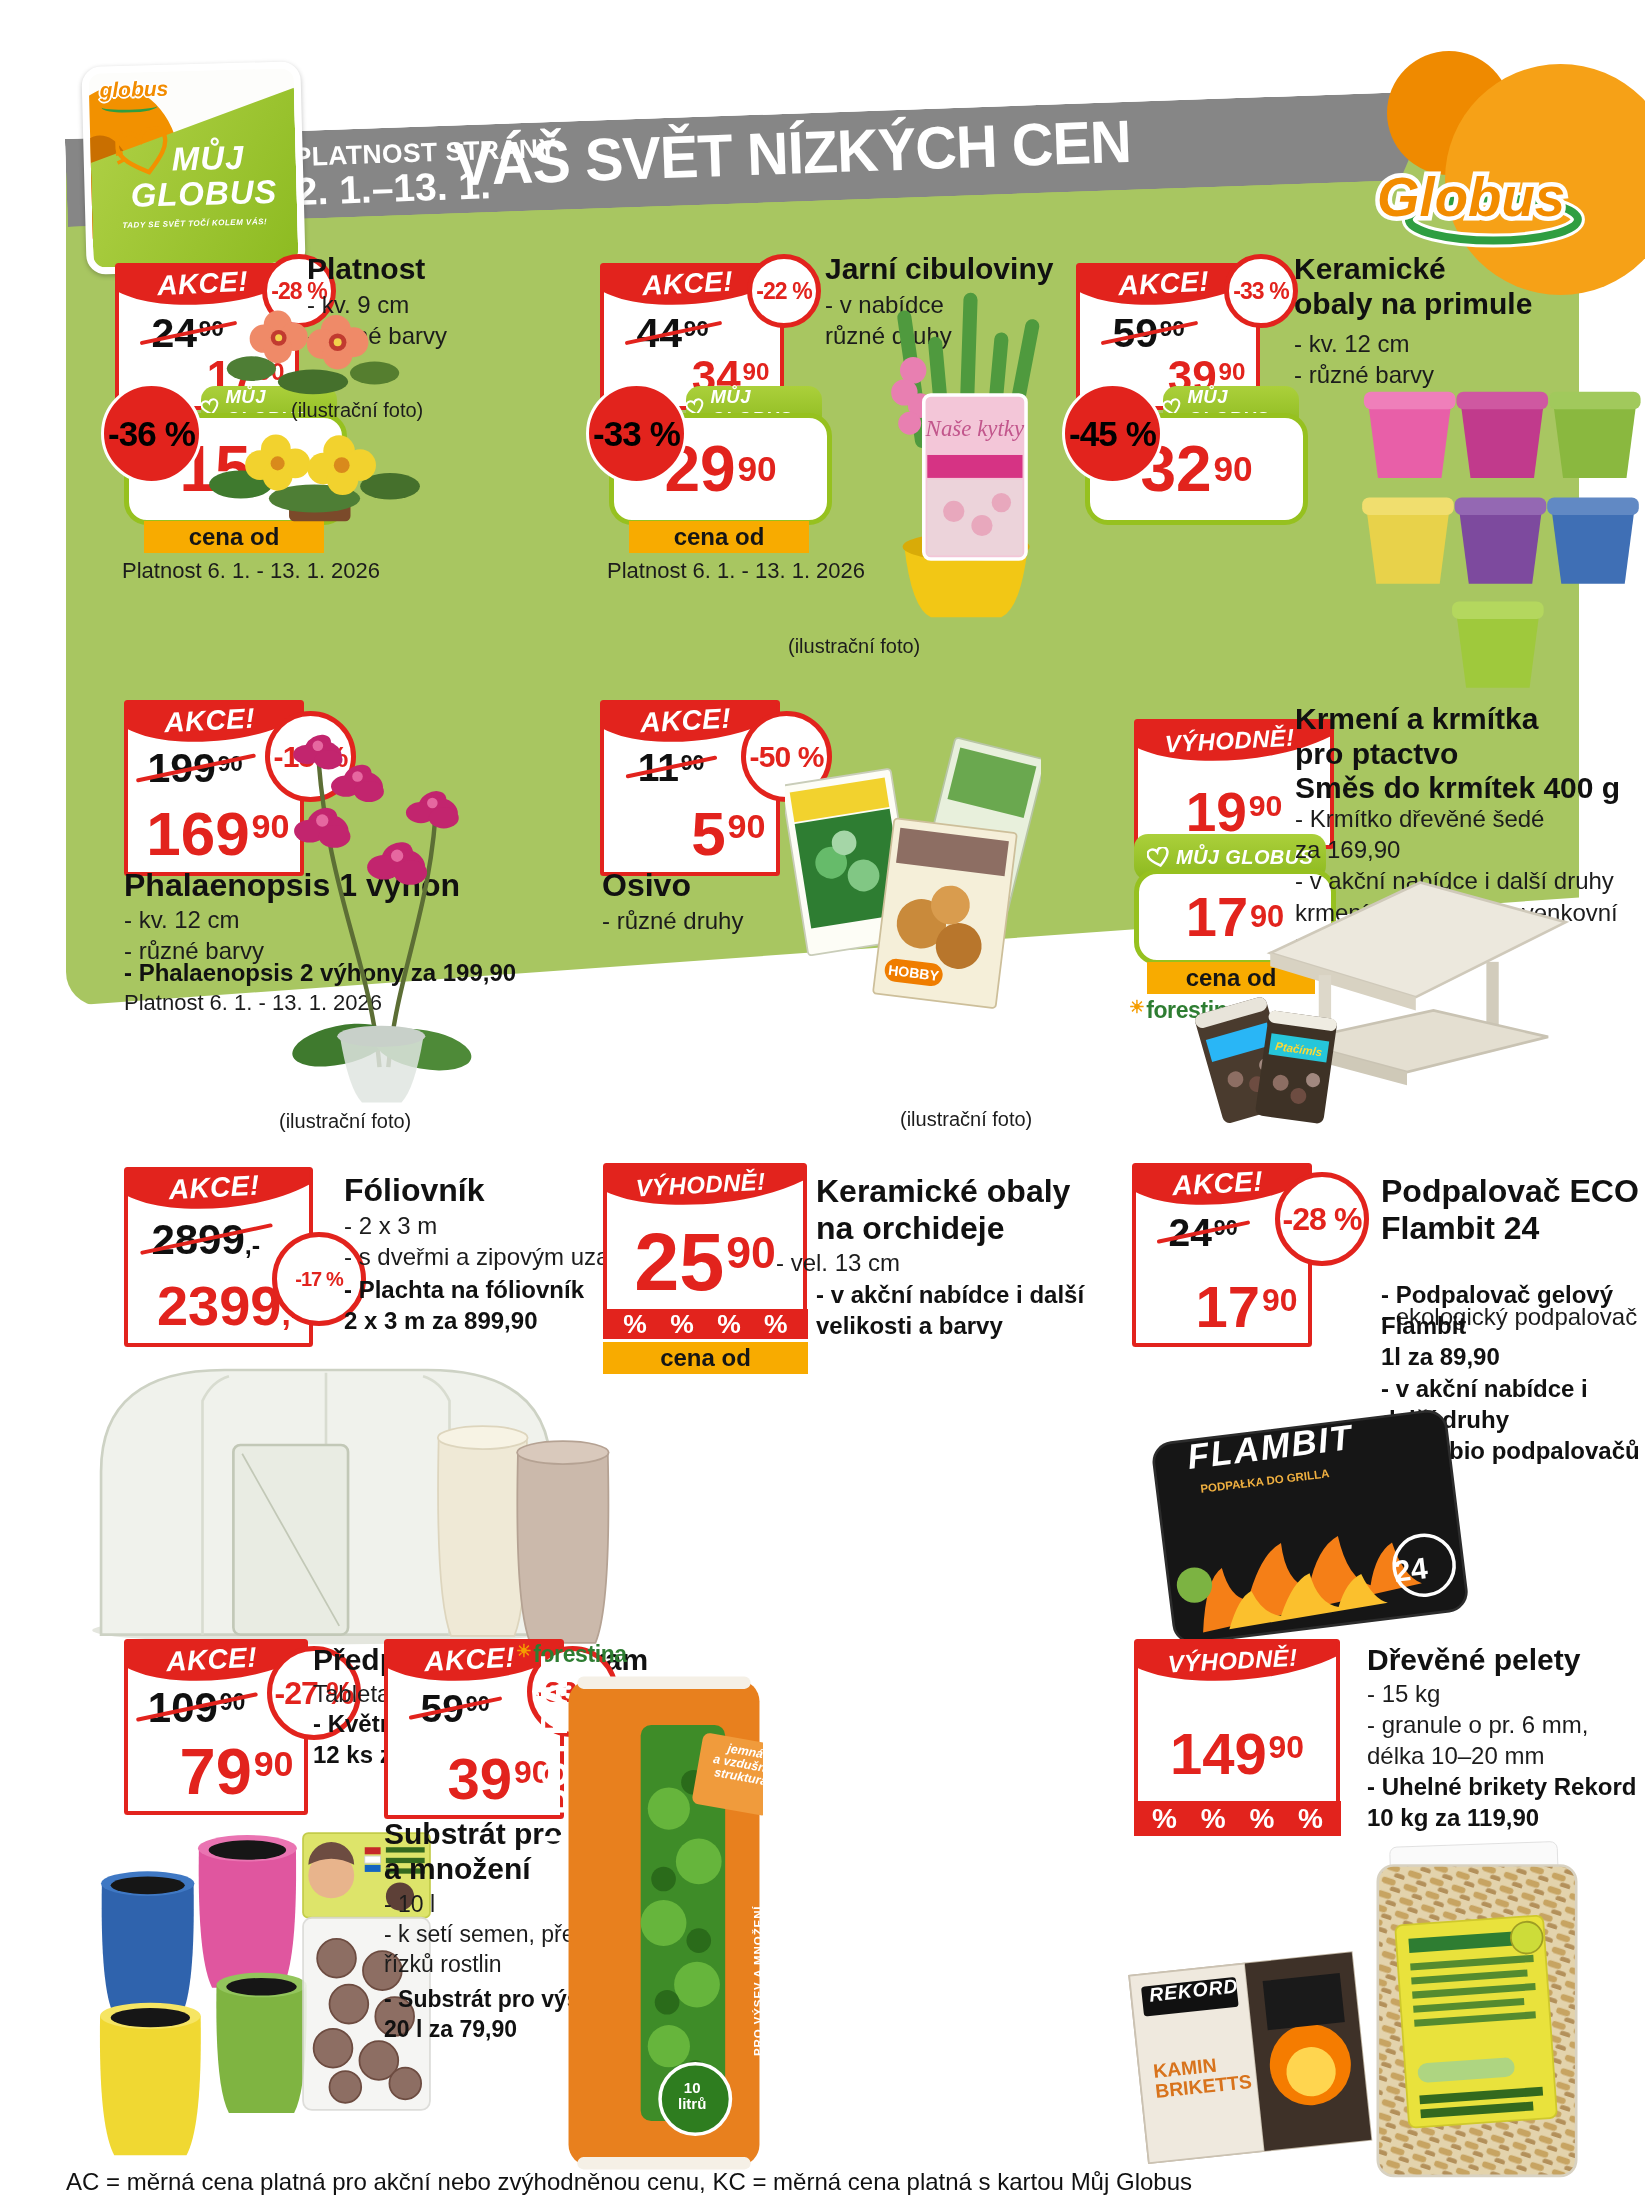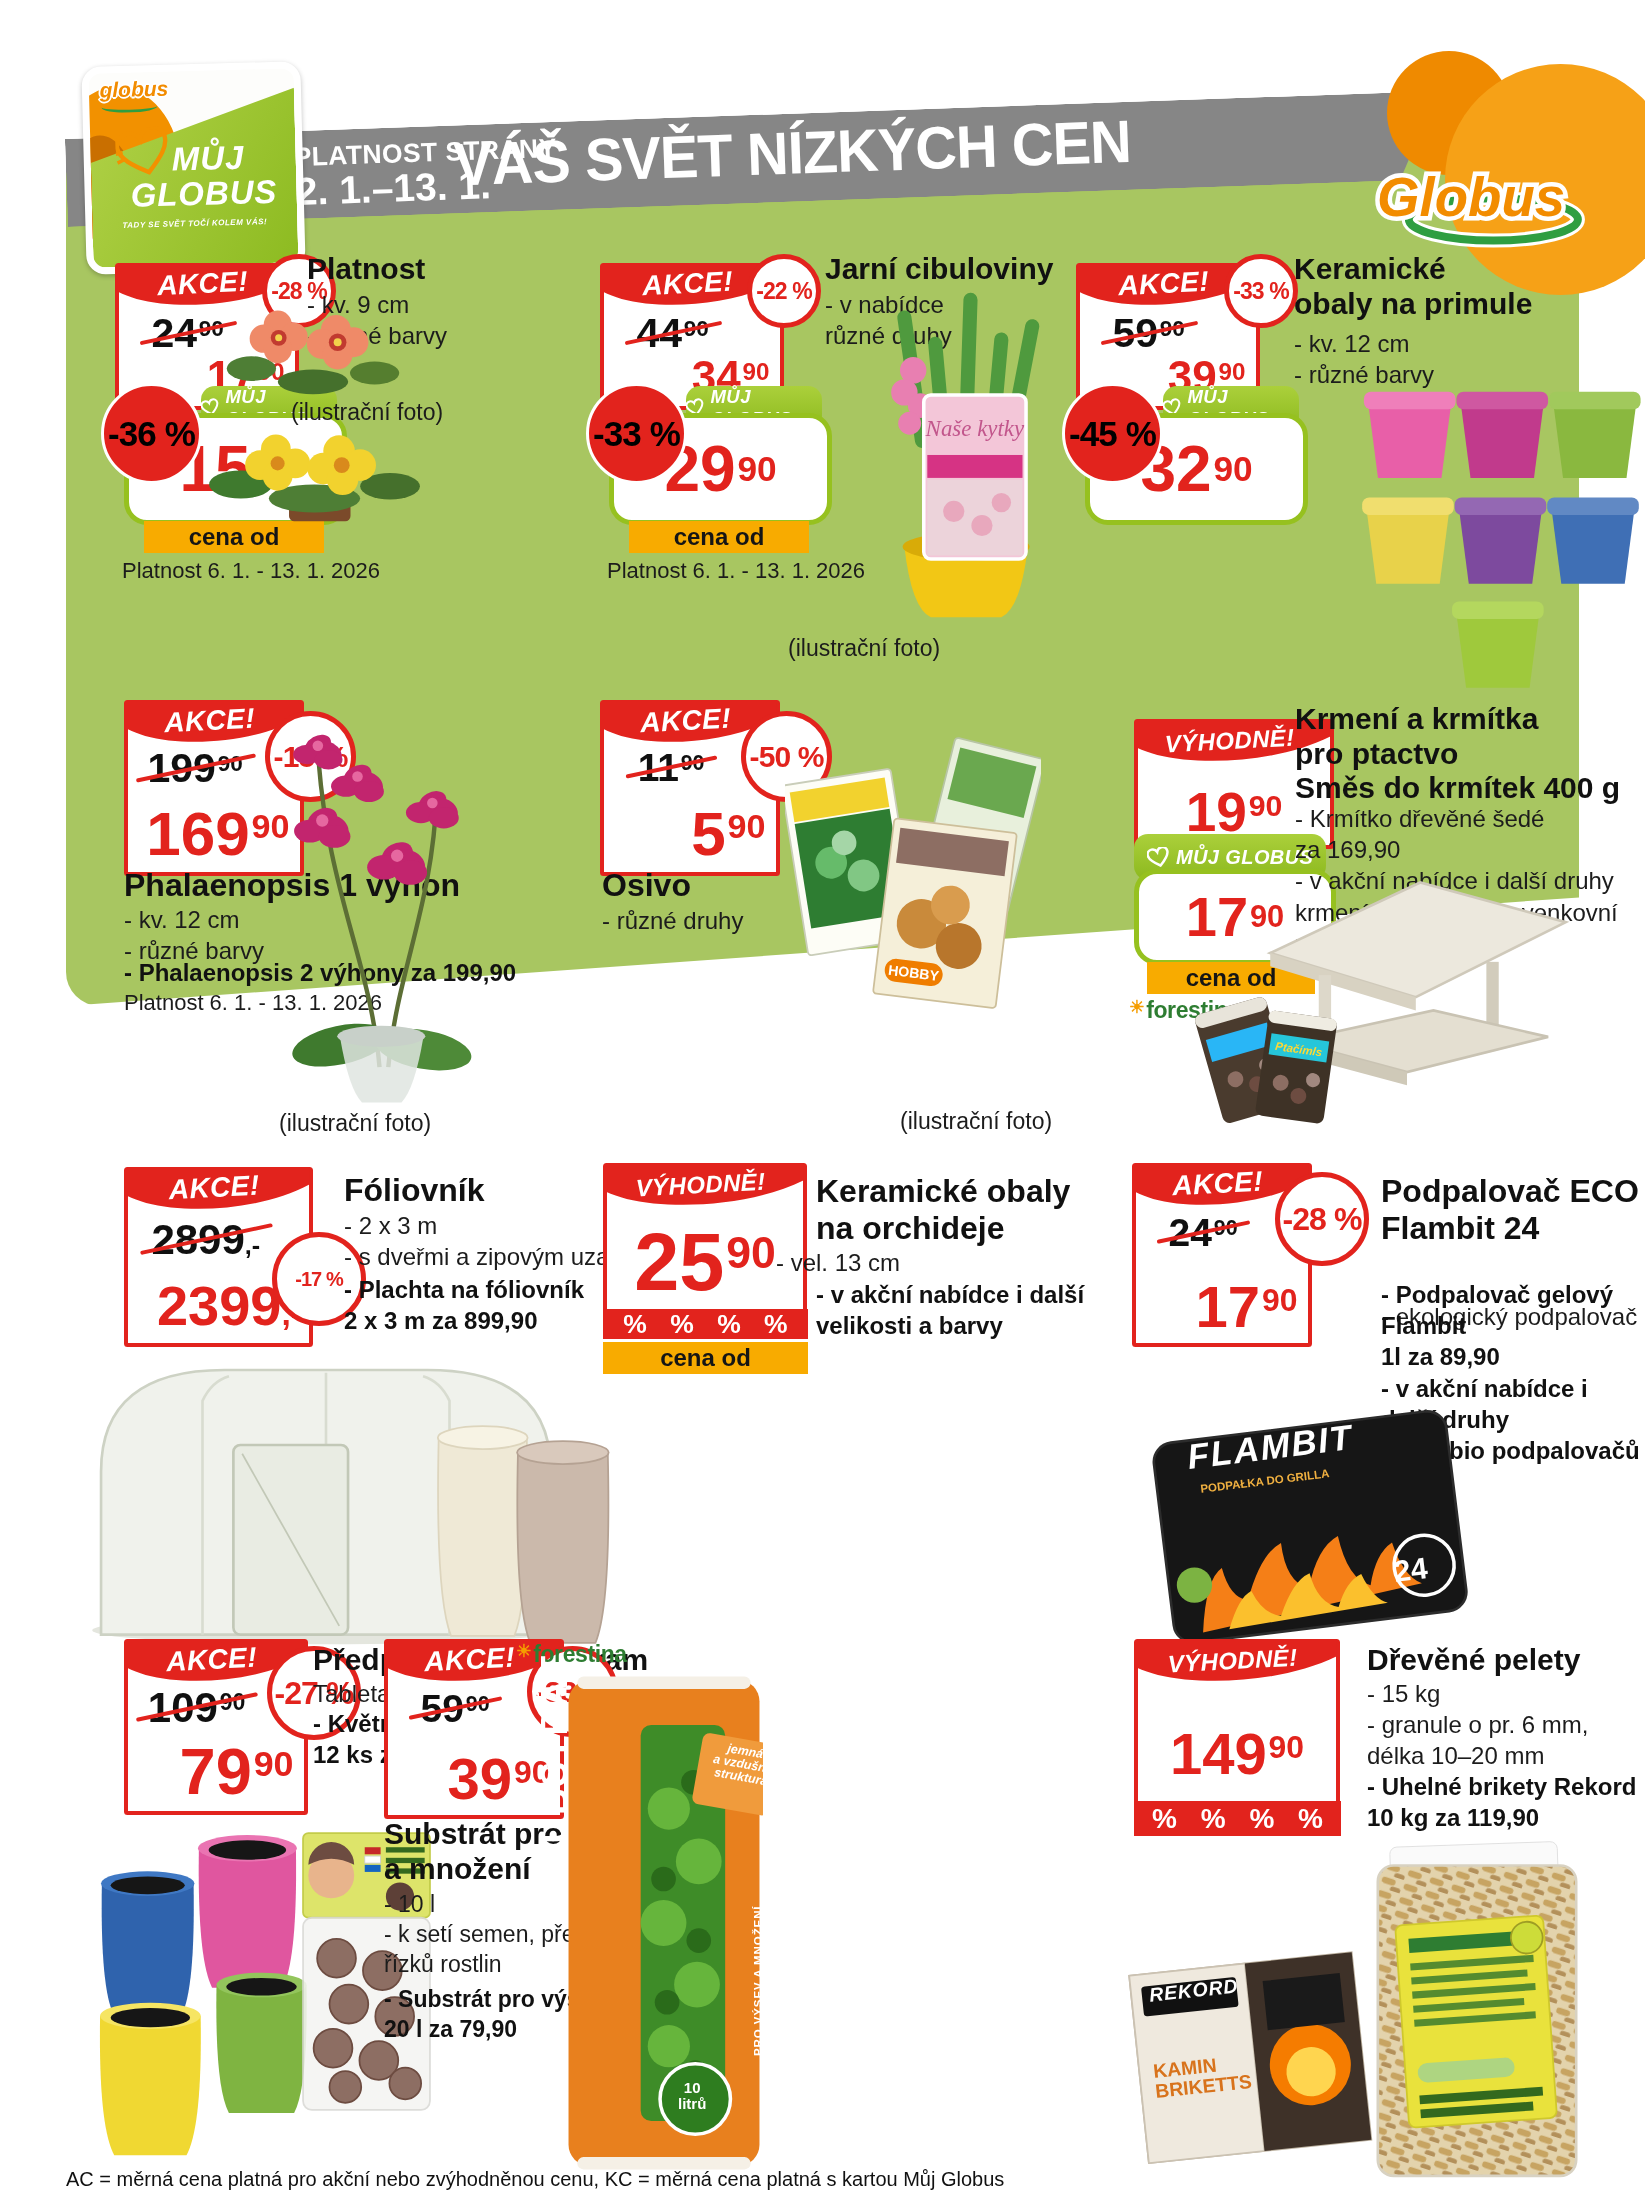--- a/index.html
+++ b/index.html
@@ -52,22 +52,22 @@
              font-style:italic;font-size:18.5px;letter-spacing:0.4px;}
   .mg-box{background:#fff;border:5.3px solid #96c11f;border-radius:23px;color:#e2231d;font-weight:700;
           display:flex;align-items:center;justify-content:center;line-height:1;}
   .cena-od{background:#f8ab00;color:#151515;font-weight:700;text-align:center;font-size:24px;
            height:32px;line-height:32px;}
   .pct-strip{background:#e2231d;color:#fff;font-weight:700;text-align:center;word-spacing:16px;}
   .platnost{font-size:22px;color:#1c1c1c;}
   .title{font-weight:700;font-size:30px;line-height:1.15;white-space:pre-line;color:#111;}
   .desc{font-size:24px;line-height:1.3;white-space:pre-line;color:#1c1c1c;}
   .desc-bold{font-size:24px;line-height:1.3;white-space:pre-line;color:#111;font-weight:700;}
-  .caption{font-size:23px;color:#1c1c1c;}
-  .footer-note{font-size:20px;color:#111;}
+  .caption{font-size:20px;color:#1c1c1c;}
+  .footer-note{font-size:24px;color:#111;}
   .forestina{display:flex;align-items:flex-end;gap:1.8px;font-weight:700;font-size:23px;color:#2e7d32;letter-spacing:-0.4px;}
   .forestina .sun{color:#f59d00;font-size:17.6px;line-height:1;transform:translateY(-7px);}
   .overlay-label{position:absolute;color:#fff;font-weight:700;line-height:1.05;white-space:pre-line;}
 </style>
 </head>
 <body>
 
 <div class="page">
 
   <div class="abs green-wrap">

